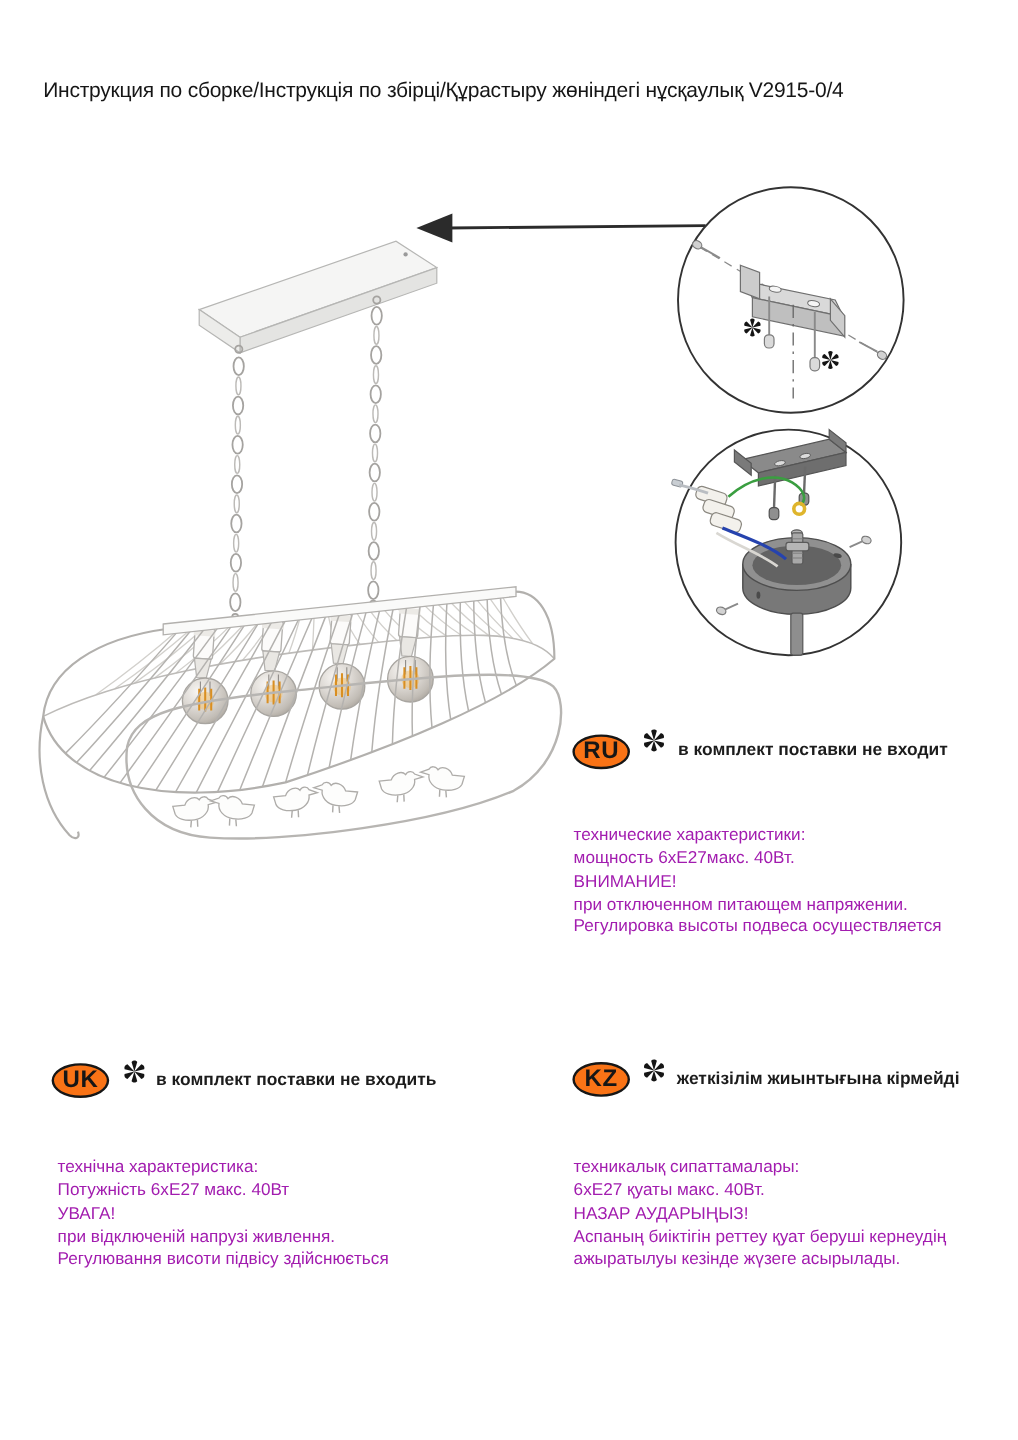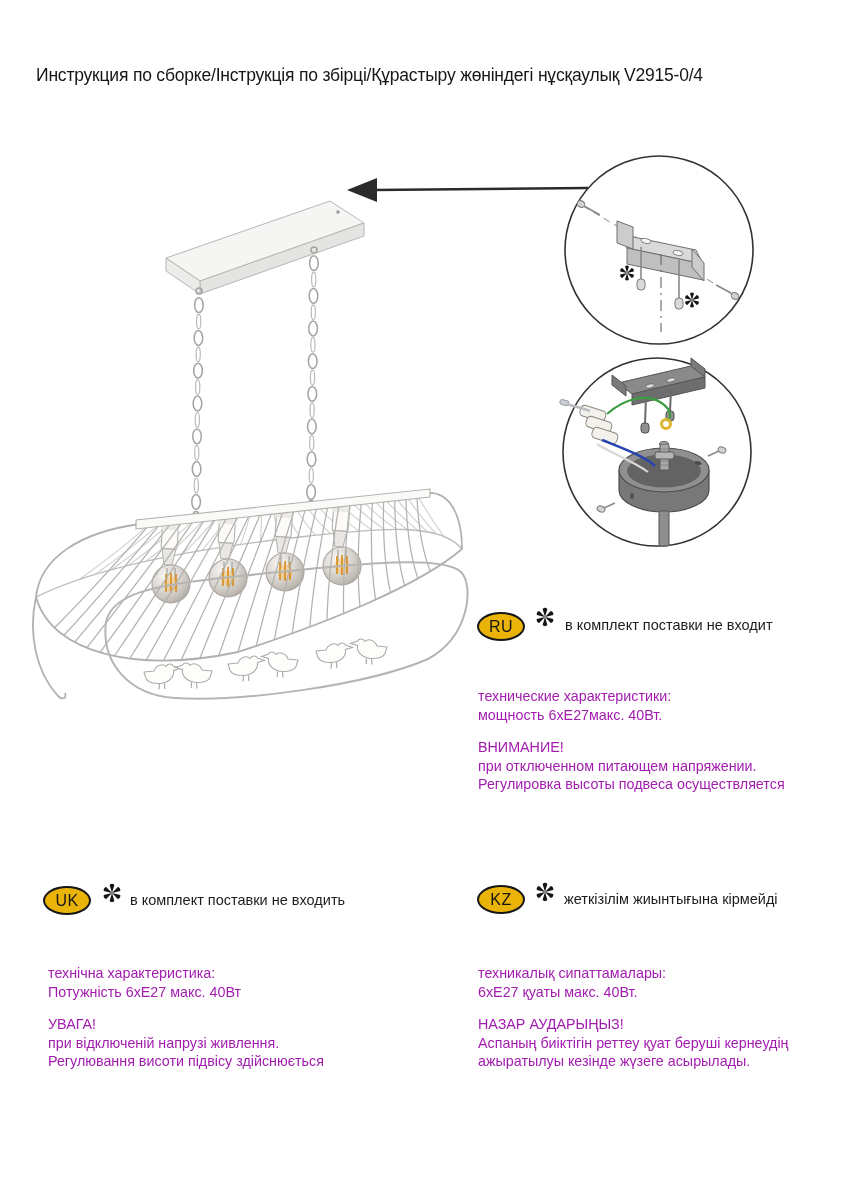--- a/index.html
+++ b/index.html
@@ -9,31 +9,31 @@
   }
   .title{
     position:absolute;left:36px;top:65px;font-size:17.5px;font-weight:normal;
     letter-spacing:-0.2px;white-space:nowrap;color:#161616;
   }
   svg.art{position:absolute;left:0;top:0;}
   
   .badge{
     position:absolute;width:44px;height:25px;border:2.4px solid #161616;border-radius:50%;
     display:flex;align-items:center;justify-content:center;
-    font-weight:normal;font-size:16px;letter-spacing:.5px;color:#161616;background:#eab308;
+    font-weight:bold;font-size:20px;letter-spacing:.5px;color:#161616;background:#f97316;
   }
   .astsvg{position:absolute;width:22px;height:22px;}
   .note{
-    position:absolute;font-size:14.5px;font-weight:normal;white-space:nowrap;color:#1c1c1c;
+    position:absolute;font-size:14.5px;font-weight:bold;white-space:nowrap;color:#1c1c1c;
   }
   .block{
     position:absolute;font-size:14.3px;font-weight:normal;line-height:18.5px;
     white-space:nowrap;color:#a21caf;
   }
-  .block .warn-gap{margin-top:14px;}
+  .block .warn-gap{margin-top:2px;}
 
   
   .detailCircle{fill:#ffffff;stroke:#333333;stroke-width:1.6;}
   .arrowline{stroke:#2b2b2b;stroke-width:2.4;}
   .arrowhead{fill:#2b2b2b;}
   .barTop{fill:#f5f5f4;stroke:#b6b6b4;stroke-width:1;}
   .barFront{fill:#e4e4e2;stroke:#b6b6b4;stroke-width:1;}
   .barEnd{fill:#ececea;stroke:#b6b6b4;stroke-width:1;}
   .loop{fill:none;stroke:#a5a3a0;stroke-width:1.5;}
   .linkA{fill:#ffffff;stroke:#a5a3a0;stroke-width:1.5;}

